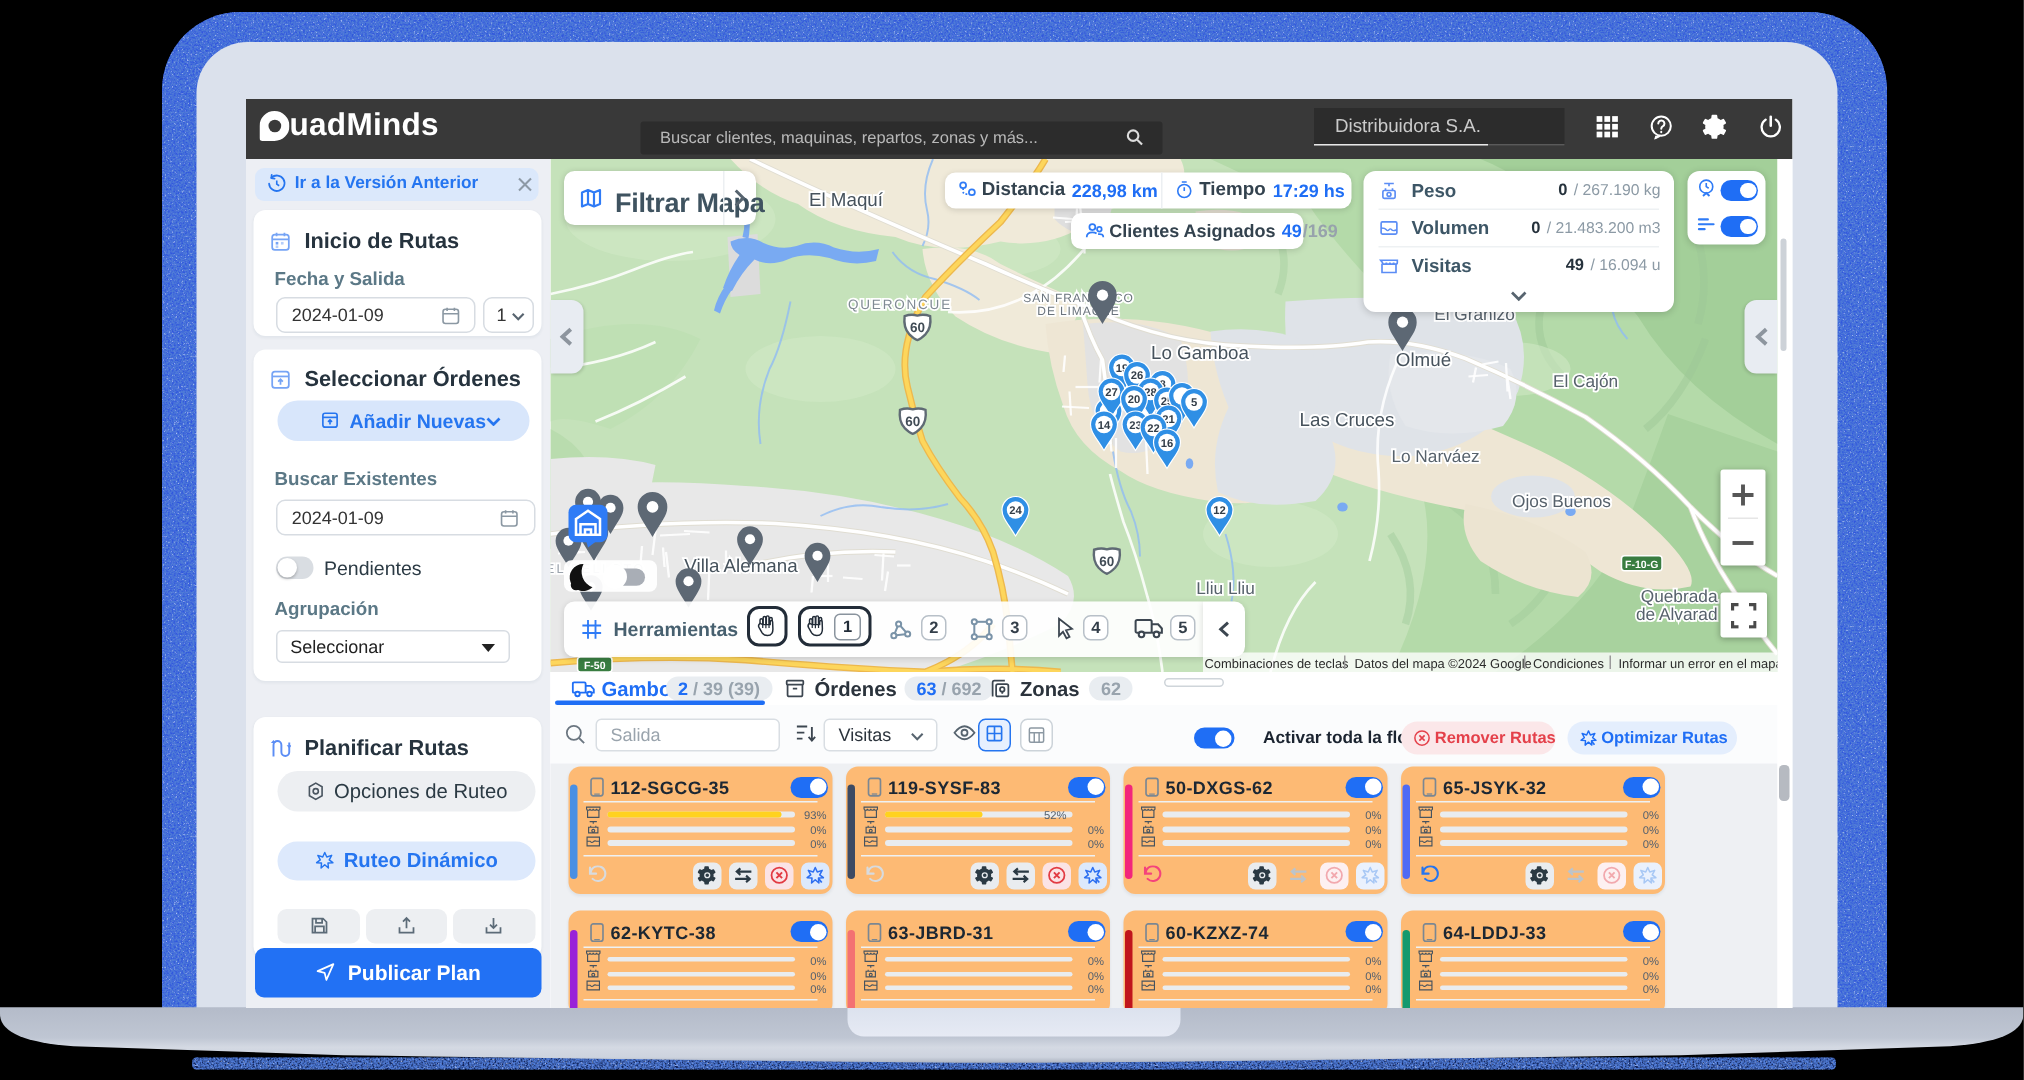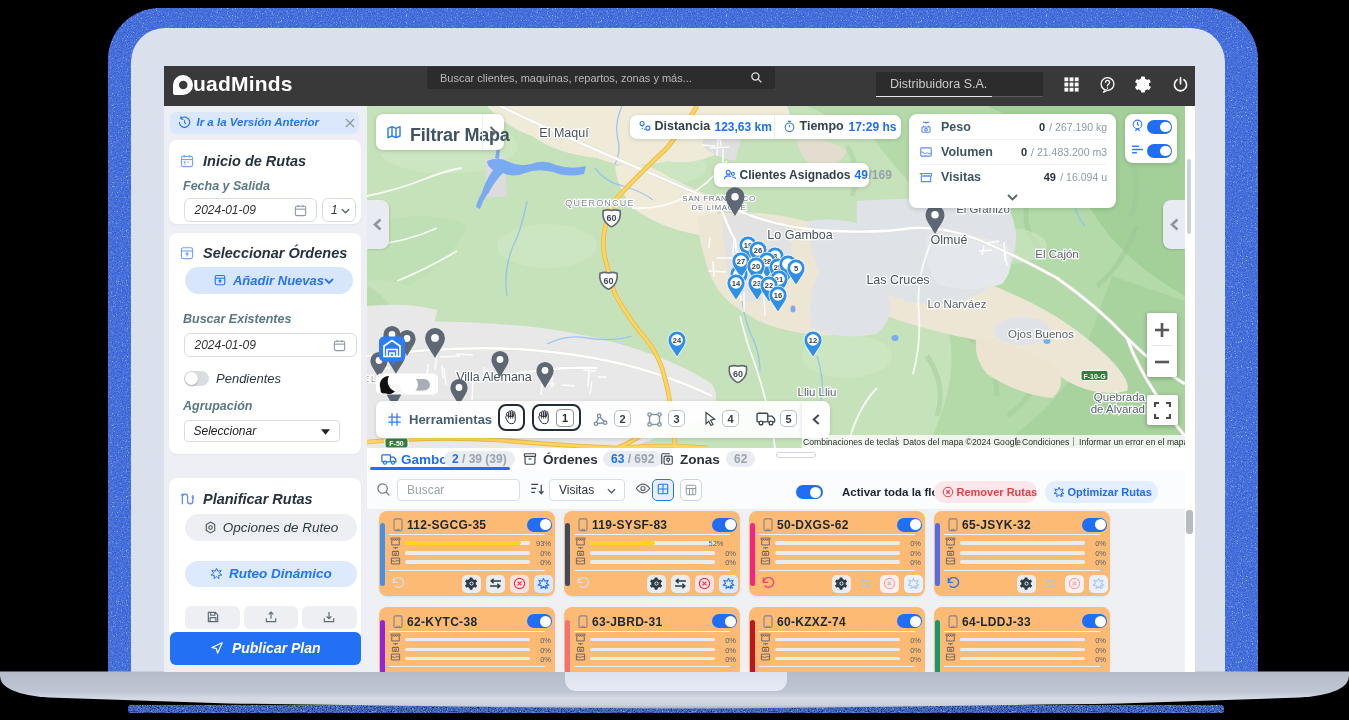--- a/index.html
+++ b/index.html
@@ -1,25 +1,25 @@
 <!DOCTYPE html>
 <html><head><meta charset="utf-8">
 <style>
   html,body{margin:0;padding:0;background:#000;}
   #stage{position:relative;width:1349px;height:720px;overflow:hidden;background:#000;font-family:"Liberation Sans",sans-serif;}
   .abs{position:absolute;white-space:nowrap;}
   #app{position:absolute;left:164px;top:66px;width:1030.5px;height:605.5px;background:#fff;overflow:hidden;}
   
   #nav{position:absolute;left:0;top:0;width:100%;height:40px;background:#393939;z-index:5;}
   #logo{position:absolute;left:9px;top:6px;color:#fff;font-weight:bold;font-size:21px;letter-spacing:.2px;}
-  #nsearch{position:absolute;left:263px;top:1px;width:348px;height:22px;background:#2c2c2c;border-radius:2px;color:#b9b9b9;font-size:11px;line-height:22px;padding-left:13px;box-sizing:border-box;}
+  #nsearch{position:absolute;left:263px;top:15px;width:348px;height:22px;background:#2c2c2c;border-radius:2px;color:#b9b9b9;font-size:11px;line-height:22px;padding-left:13px;box-sizing:border-box;}
   #ndistr{position:absolute;left:712px;top:6px;width:167px;height:25px;background:#2c2c2c;color:#cacaca;font-size:12.5px;line-height:25px;padding-left:14px;box-sizing:border-box;border-bottom:1px solid #5a5a5a;}
   .nico{position:absolute;top:10px;width:17px;height:17px;}
   
-  #side{position:absolute;left:0;top:0;width:203px;height:605.5px;background:#edeff4;font-style:italic;}
+  #side{position:absolute;left:0;top:0;width:203px;height:605.5px;background:#edeff4;}
   .card{position:absolute;left:5px;width:192px;background:#fff;border-radius:8px;box-shadow:0 1px 2px rgba(40,60,90,.06);}
   .ctitle{font-size:14.5px;font-weight:bold;color:#26333e;}
   .slab{font-size:12.5px;font-weight:bold;color:#5b7886;}
   .inp{position:absolute;background:#fff;border:1px solid #d7dce2;border-radius:6px;box-sizing:border-box;font-size:12px;color:#333;}
   .tg{border-radius:8px;background:#1f6ef5;}
   .tg:after{content:"";position:absolute;right:1.5px;top:1.5px;bottom:1.5px;aspect-ratio:1;background:#fff;border-radius:50%;}
   .tgoff{border-radius:8px;background:#d9dde2;}
   .tgoff:after{content:"";position:absolute;left:1px;top:1px;bottom:1px;aspect-ratio:1;background:#fff;border-radius:50%;box-shadow:0 1px 2px rgba(0,0,0,.25);}
   
   #panel{position:absolute;left:203px;top:381.5px;width:818px;height:224px;background:#fff;}
@@ -566,33 +566,33 @@
 
       <div class="abs" style="left:465.5px;top:48.5px;width:271px;height:24px;background:#fff;border-radius:7px;box-shadow:0 1px 4px rgba(0,0,0,.15);font-size:12.5px;">
         <svg class="abs" style="left:8px;top:5px" width="14" height="14" viewBox="0 0 24 24">
             <g fill="none" stroke="#2f7bf6" stroke-width="2">
               <circle cx="7" cy="6" r="3.4"></circle>
               <circle cx="17" cy="14" r="3.4"></circle>
               <path d="M7 9.5 L7 13 Q7 16 10 16 L13.5 16" stroke-dasharray="2 2"></path>
             </g>
           </svg>
         <b class="abs" style="left:25px;top:4.5px;color:#33424e;">Distancia</b>
-        <b class="abs" style="left:85px;top:5px;color:#1f6ef5;font-size:12px;">123,63 km</b>
+        <b class="abs" style="left:85px;top:5px;color:#1f6ef5;font-size:12px;">228,98 km</b>
         <div class="abs" style="left:144.5px;top:0;width:1px;height:24px;background:#eceff2;"></div>
         <svg class="abs" style="left:153px;top:5px" width="13" height="13" viewBox="0 0 24 24">
             <g fill="none" stroke="#2f7bf6" stroke-width="2">
               <circle cx="12" cy="13.5" r="8"></circle>
               <path d="M9 2.5 L15 2.5 M12 9 L12 13.5"></path>
             </g>
           </svg>
         <b class="abs" style="left:170px;top:4.5px;color:#33424e;">Tiempo</b>
         <b class="abs" style="left:219px;top:5px;color:#1f6ef5;font-size:12px;">17:29 hs</b>
       </div>
 
-      <div class="abs" style="left:549.5px;top:97px;width:155px;height:23.5px;background:#fff;border-radius:7px;box-shadow:0 1px 4px rgba(0,0,0,.15);font-size:12.5px;">
+      <div class="abs" style="left:549.5px;top:76px;width:155px;height:23.5px;background:#fff;border-radius:7px;box-shadow:0 1px 4px rgba(0,0,0,.15);font-size:12.5px;">
         <svg class="abs" style="left:9px;top:5px" width="14" height="14" viewBox="0 0 24 24">
             <g fill="none" stroke="#2f7bf6" stroke-width="2">
               <circle cx="9" cy="7.5" r="3.4"></circle>
               <path d="M2.5 19 Q2.5 13.5 9 13.5 Q12 13.5 13.8 14.8"></path>
               <circle cx="17" cy="10" r="2.6"></circle>
               <path d="M15.5 15.5 Q21.5 15 21.5 19"></path>
             </g>
           </svg>
         <b class="abs" style="left:26px;top:4.5px;color:#33424e;font-size:12px;">Clientes Asignados</b>
         <b class="abs" style="left:141px;top:4.5px;color:#1f6ef5;font-size:12px;">49</b>
@@ -787,21 +787,21 @@
         </svg>
       <b class="abs" style="left:313px;top:4px;font-size:13.5px;color:#2b333c;">Zonas</b>
       <div class="abs" style="left:359px;top:3px;height:16px;background:#e9edf1;border-radius:9px;font-size:12px;line-height:16px;padding:0 8px;"><b style="color:#98a3ad;">62</b></div>
       <div class="abs" style="left:409px;top:4.5px;width:38px;height:4px;background:#fff;border:1px solid #cfd5da;border-radius:3px;"></div>
 
       <div class="abs" style="left:0;top:22.5px;width:818px;height:38.5px;background:#fbfcfd;"></div>
       <svg class="abs" style="left:9px;top:34px" width="15" height="15" viewBox="0 0 24 24">
           <circle cx="10.5" cy="10.5" r="7.5" fill="none" stroke="#6b7680" stroke-width="1.9"></circle>
           <path d="M16 16 L21.5 21.5" stroke="#6b7680" stroke-width="1.9"></path>
         </svg>
-      <div class="abs" style="left:30px;top:31px;width:123px;height:22px;background:#fff;border:1px solid #d9dee3;border-radius:4px;box-sizing:border-box;font-size:12px;color:#9aa4ad;line-height:20px;padding-left:9px;">Buscar</div>
+      <div class="abs" style="left:30px;top:31px;width:123px;height:22px;background:#fff;border:1px solid #d9dee3;border-radius:4px;box-sizing:border-box;font-size:12px;color:#9aa4ad;line-height:20px;padding-left:9px;">Salida</div>
       <svg class="abs" style="left:163px;top:34.5px" width="15" height="14" viewBox="0 0 24 22">
           <g stroke="#3c4650" stroke-width="2" fill="none">
             <path d="M2 3.5 L13 3.5 M2 10 L10 10 M2 16.5 L8 16.5"></path>
             <path d="M18 4 L18 18 M14.5 14.5 L18 18.5 L21.5 14.5"></path>
           </g>
         </svg>
       <div class="abs" style="left:182px;top:31px;width:76px;height:22px;background:#fff;border:1px solid #d9dee3;border-radius:4px;box-sizing:border-box;font-size:12px;color:#2b333c;line-height:20px;padding-left:9px;">Visitas
         <svg class="abs" style="right:8px;top:8px" width="9" height="6" viewBox="0 0 10 6">
             <path d="M1 1 L5 5 L9 1" stroke="#57646f" stroke-width="1.5" fill="none"></path>
           </svg></div>
@@ -915,21 +915,21 @@
         <b class="abs" style="left:28px;top:7.5px;font-size:12px;color:#1c2733;letter-spacing:0.3px;">119-SYSF-83</b>
         <div class="tg abs" style="left:148px;top:7px;width:25px;height:14px;"></div>
         <div class="abs" style="left:10px;top:23.5px;width:156px;height:1px;background:#eef1f3;"></div>
         <svg class="abs" style="left:10.5px;top:25.0px" width="11" height="11" viewBox="0 0 16 15">
             <g fill="none" stroke="#46535f" stroke-width="1.1">
               <path d="M2.5 6 L2.5 12.5 L13.5 12.5 L13.5 6 M1.5 2.5 L14.5 2.5 L14.5 4 Q14.5 5.6 12.8 5.6 Q11.2 5.6 11.2 4 Q11.2 5.6 9.6 5.6 Q8 5.6 8 4 Q8 5.6 6.4 5.6 Q4.8 5.6 4.8 4 Q4.8 5.6 3.2 5.6 Q1.5 5.6 1.5 4 Z"></path>
             </g>
           </svg>
         <div class="abs" style="left:25.5px;top:30.5px;width:125.5px;height:3.5px;background:#e9ecef;border-radius:2px;"></div>
         <div class="abs" style="left:25.5px;top:30.5px;width:65.3px;height:3.5px;background:#ffd21f;border-radius:2px;"></div>
-        <span class="abs" style="left:132px;top:28.5px;width:40px;text-align:center;font-size:7.5px;color:#55616e;">52%</span>
+        <span class="abs" style="left:132px;top:28.5px;width:40px;text-align:left;font-size:7.5px;color:#55616e;">52%</span>
         <svg class="abs" style="left:10.5px;top:35.0px" width="11" height="11" viewBox="0 0 16 15">
             <g fill="none" stroke="#46535f" stroke-width="1.1">
               <path d="M3.5 7.5 L12.5 7.5 L12.5 13 L3.5 13 Z M8 9.5 a1.4 1.4 0 1 0 0.01 0 M5.5 7.5 L5.5 6 M10.5 7.5 L10.5 6 M4.5 2 L11.5 2 M8 2 L8 4"></path>
             </g>
           </svg>
         <div class="abs" style="left:25.5px;top:40.5px;width:125.5px;height:3.5px;background:#e9ecef;border-radius:2px;"></div>
         <span class="abs" style="left:132px;top:38.5px;width:40px;text-align:right;font-size:7.5px;color:#55616e;">0%</span>
         <svg class="abs" style="left:10.5px;top:44.0px" width="11" height="11" viewBox="0 0 16 15">
             <g fill="none" stroke="#46535f" stroke-width="1.1">
               <path d="M2 4 L14 4 L14 12.5 L2 12.5 Z M2 8 L5 8 Q6.5 10 8 8.5 Q9.5 7 11 8 L14 8"></path>

